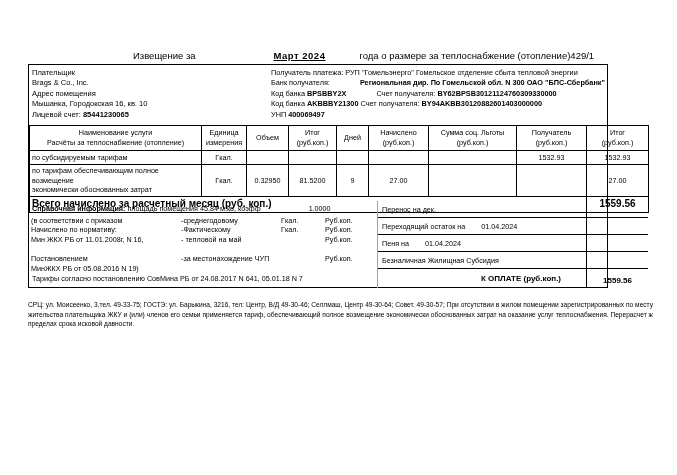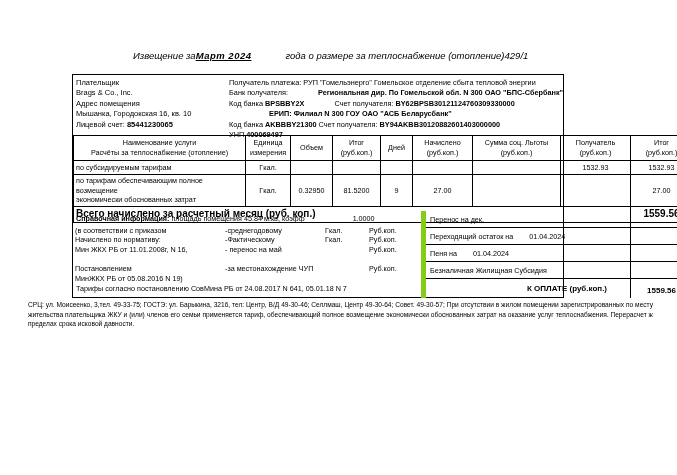--- a/index.html
+++ b/index.html
@@ -25,40 +25,39 @@
   
   .title-row {
     position: absolute;
     left: 28px;
     top: 50px;
     width: 621px;
     height: 18px;
     display: flex;
     align-items: baseline;
     font-size: 9.5px;
-    font-style: italic;
   }
   .title-label { margin-left: 105px; }
   .title-period {
+    margin-left: 78px;
     font-weight: bold;
     text-decoration: underline;
     letter-spacing: 0.5px;
   }
   .title-tail { margin-left: 34px; }
 
   
   .frame {
     position: absolute;
     left: 28px;
-    top: 74px;
-    width: 492px;
+    top: 64px;
+    width: 580px;
     height: 224px;
     border: 1px solid #000;
     box-sizing: border-box;
-    margin-left: 44px;
   }
 
   
   .hdr {
     position: absolute;
     left: 0; top: 0;
     width: 100%;
     height: 60px;
     display: flex;
     box-sizing: border-box;
@@ -124,21 +123,21 @@
     height: 87px;
     display: flex;
   }
   .lower-left {
     width: 348px;
     position: relative;
     font-size: 7.2px;
   }
   .lower-right {
     flex: 1;
-    border-left: 5px solid #84cc16;
+    border-left: 1px solid #84cc16;
     box-sizing: border-box;
     position: relative;
   }
 
   .ref-line {
     position: absolute;
     white-space: nowrap;
     line-height: 9px;
   }
   .ul { text-decoration: underline; }
@@ -250,24 +249,20 @@
           <span>Банк получателя:</span>
           <span class="kv-gap"></span>
           <span class="b">Региональная дир. По Гомельской обл. N 300 ОАО "БПС-Сбербанк"</span>
         </div>
         <div class="ln">
           <span>Код банка</span>
           <span class="b">BPSBBY2X</span>
           <span class="kv-gap"></span>
           <span>Счет получателя:</span>
           <span class="b">BY62BPSB30121124760309330000</span>
-        </div>
-        <div class="ln indent">
-          <span class="b">ЕРИП:</span>
-          <span class="b">Филиал N 300 ГОУ ОАО "АСБ Беларусбанк"</span>
         </div>
         <div class="ln">
           <span>Код банка</span>
           <span class="b">AKBBBY21300</span>
           <span>Счет получателя:</span>
           <span class="b">BY94AKBB30120882601403000000</span>
         </div>
         <div class="ln">
           <span>УНП</span>
           <span class="b">400069497</span>
@@ -386,21 +381,21 @@
               <td>Руб.коп.</td>
             </tr>
             <tr>
               <td>Начислено по нормативу:</td>
               <td>-Фактическому</td>
               <td>Гкал.</td>
               <td>Руб.коп.</td>
             </tr>
             <tr>
               <td>Мин ЖКХ РБ от 11.01.2008г, N 16,</td>
-              <td>- перенос на май</td>
+              <td>- тепловой на май</td>
               <td></td>
               <td>Руб.коп.</td>
             </tr>
             <tr style="height:10px">
               <td></td>
               <td></td>
               <td></td>
               <td></td>
             </tr>
             <tr>

